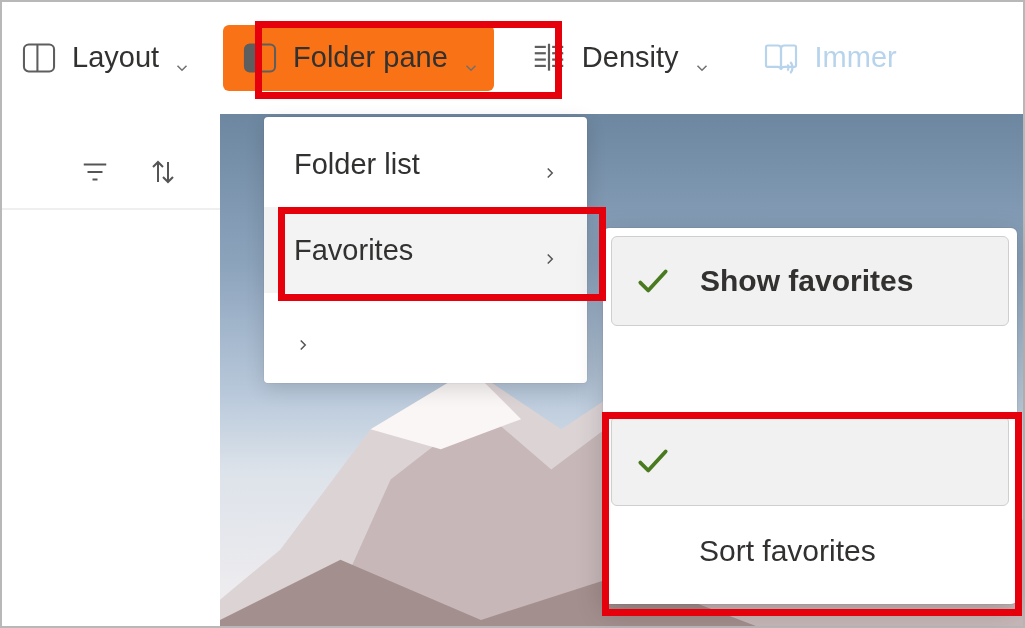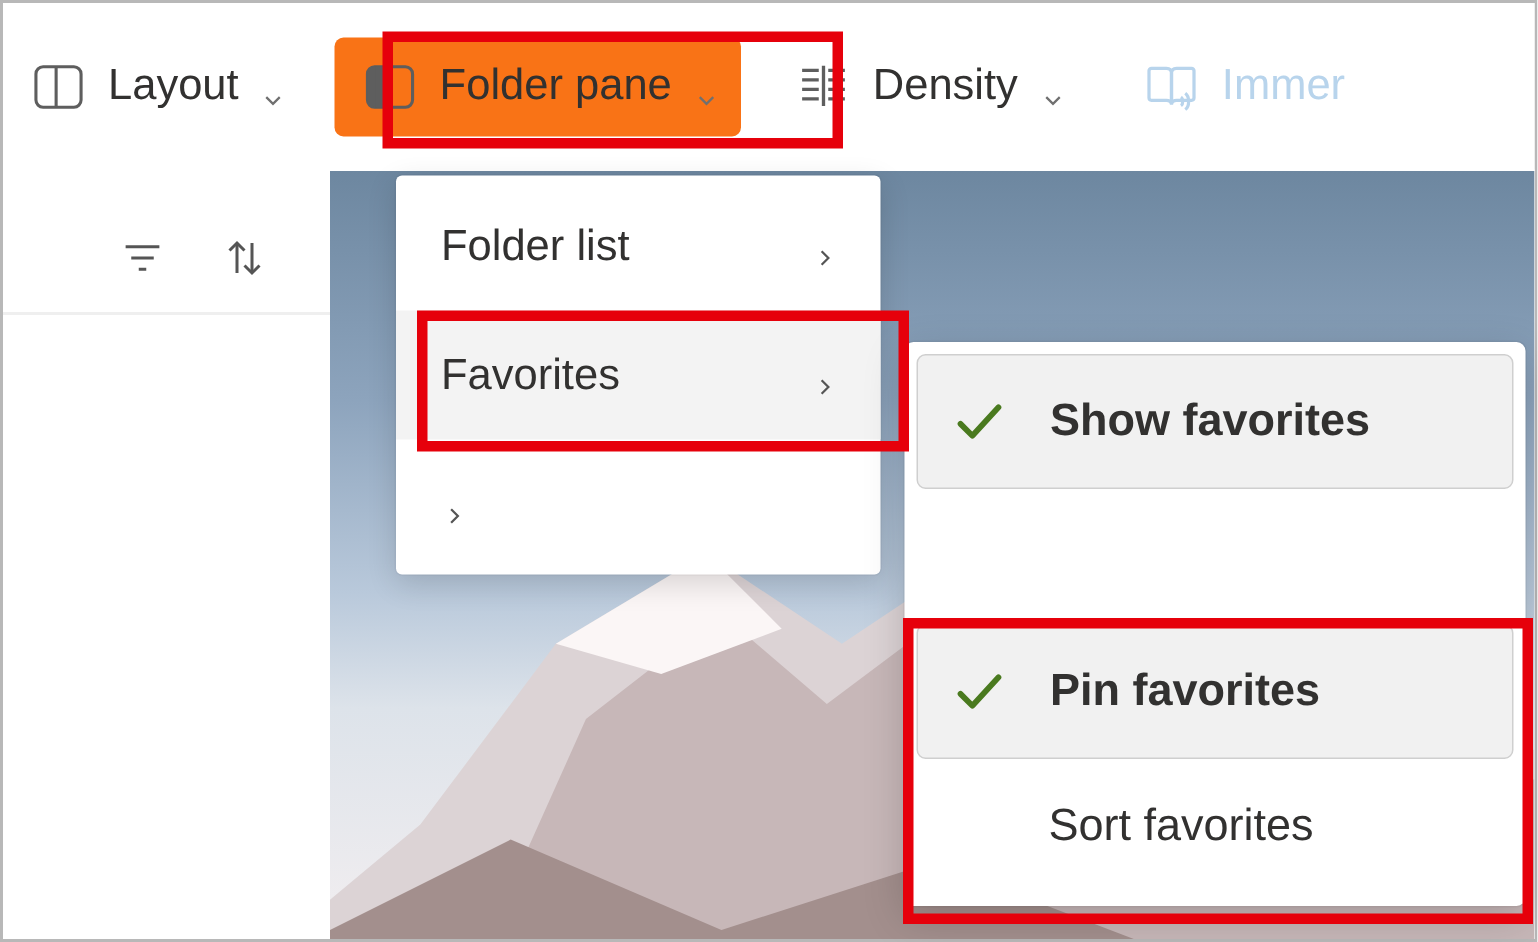--- a/index.html
+++ b/index.html
@@ -293,21 +293,20 @@
     </div>
     <div class="submenu-item">
       <span class="check-slot"></span>
     </div>
     <div class="submenu-item selected">
       <span class="check-slot">
         <svg width="38" height="38" viewBox="0 0 24 24" fill="none" stroke="#4a7a1f" stroke-width="2.4" stroke-linecap="round" stroke-linejoin="round">
             <polyline points="4 13 9 18 20 6"></polyline>
           </svg>
       </span>
-      <span class="lbl">Pin favorites</span>
     </div>
     <div class="submenu-item">
       <span class="check-slot"></span>
       <span class="lbl">Sort favorites</span>
     </div>
   </div>
 
   <div class="highlight-red" style="left:253px; top:19px; width:307px; height:78px;"></div>
   <div class="highlight-red" style="left:276px; top:205px; width:328px; height:94px;"></div>
   <div class="highlight-red" style="left:600px; top:410px; width:420px; height:204px;"></div>

